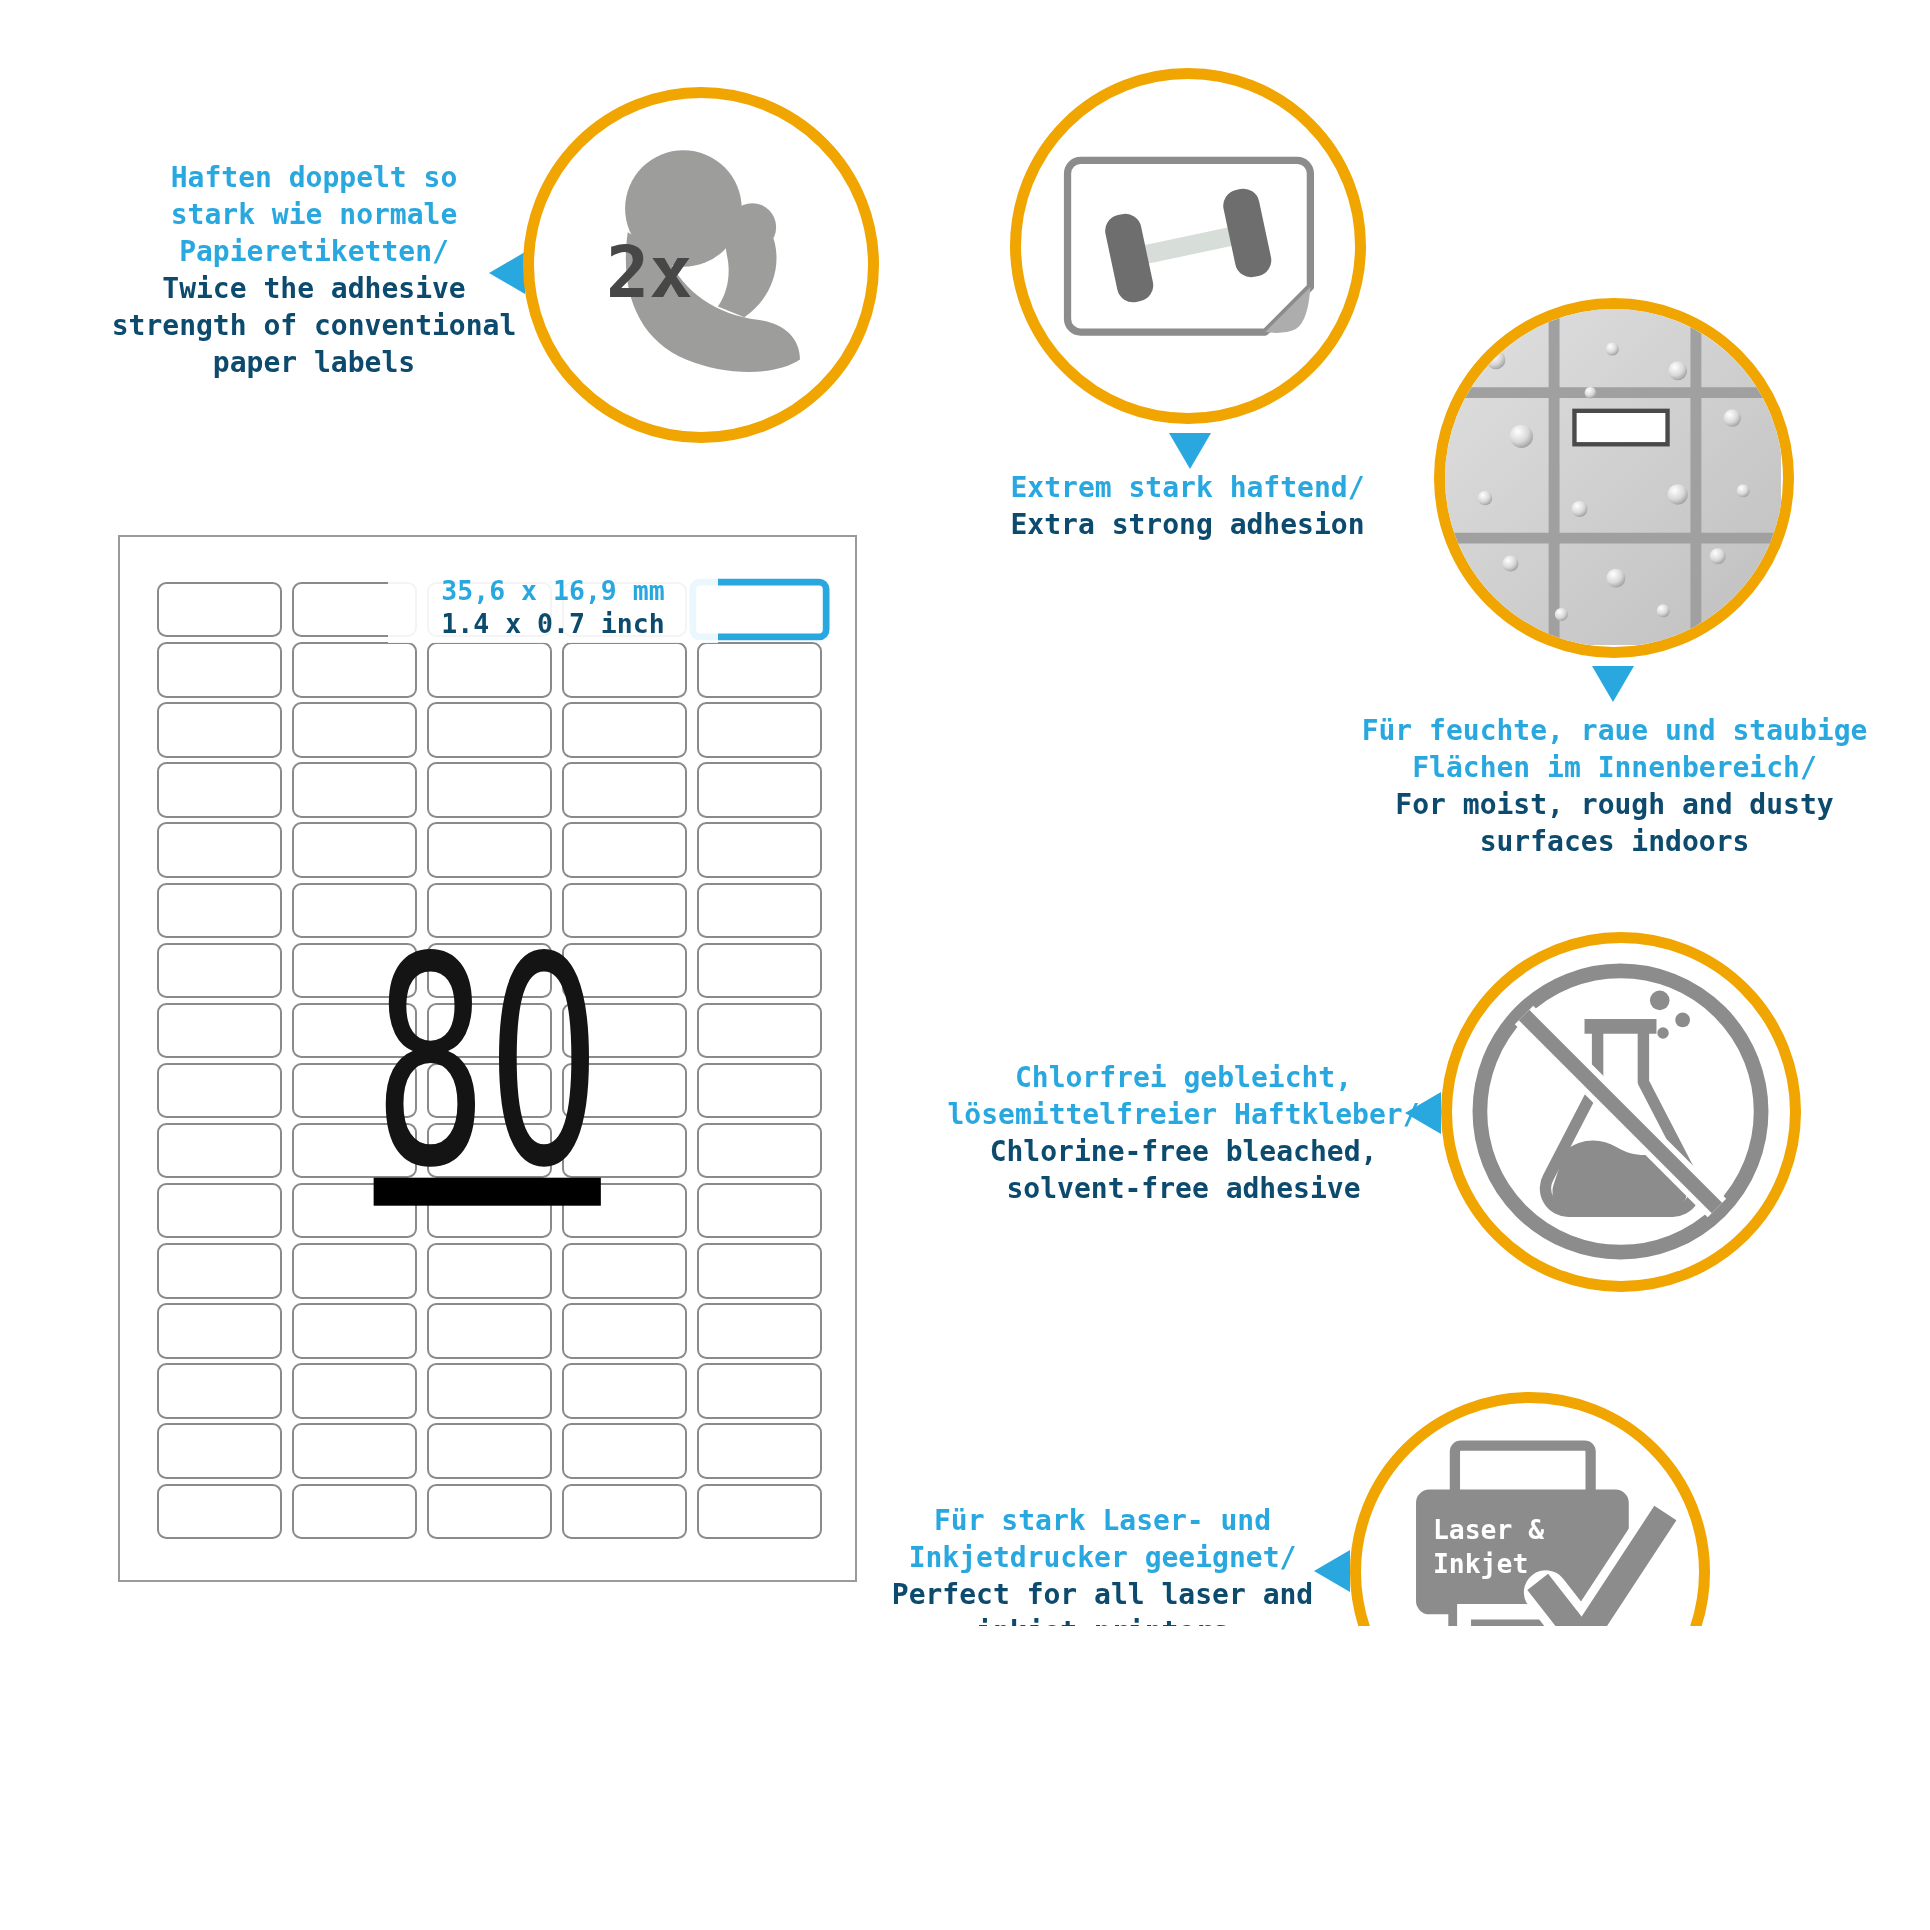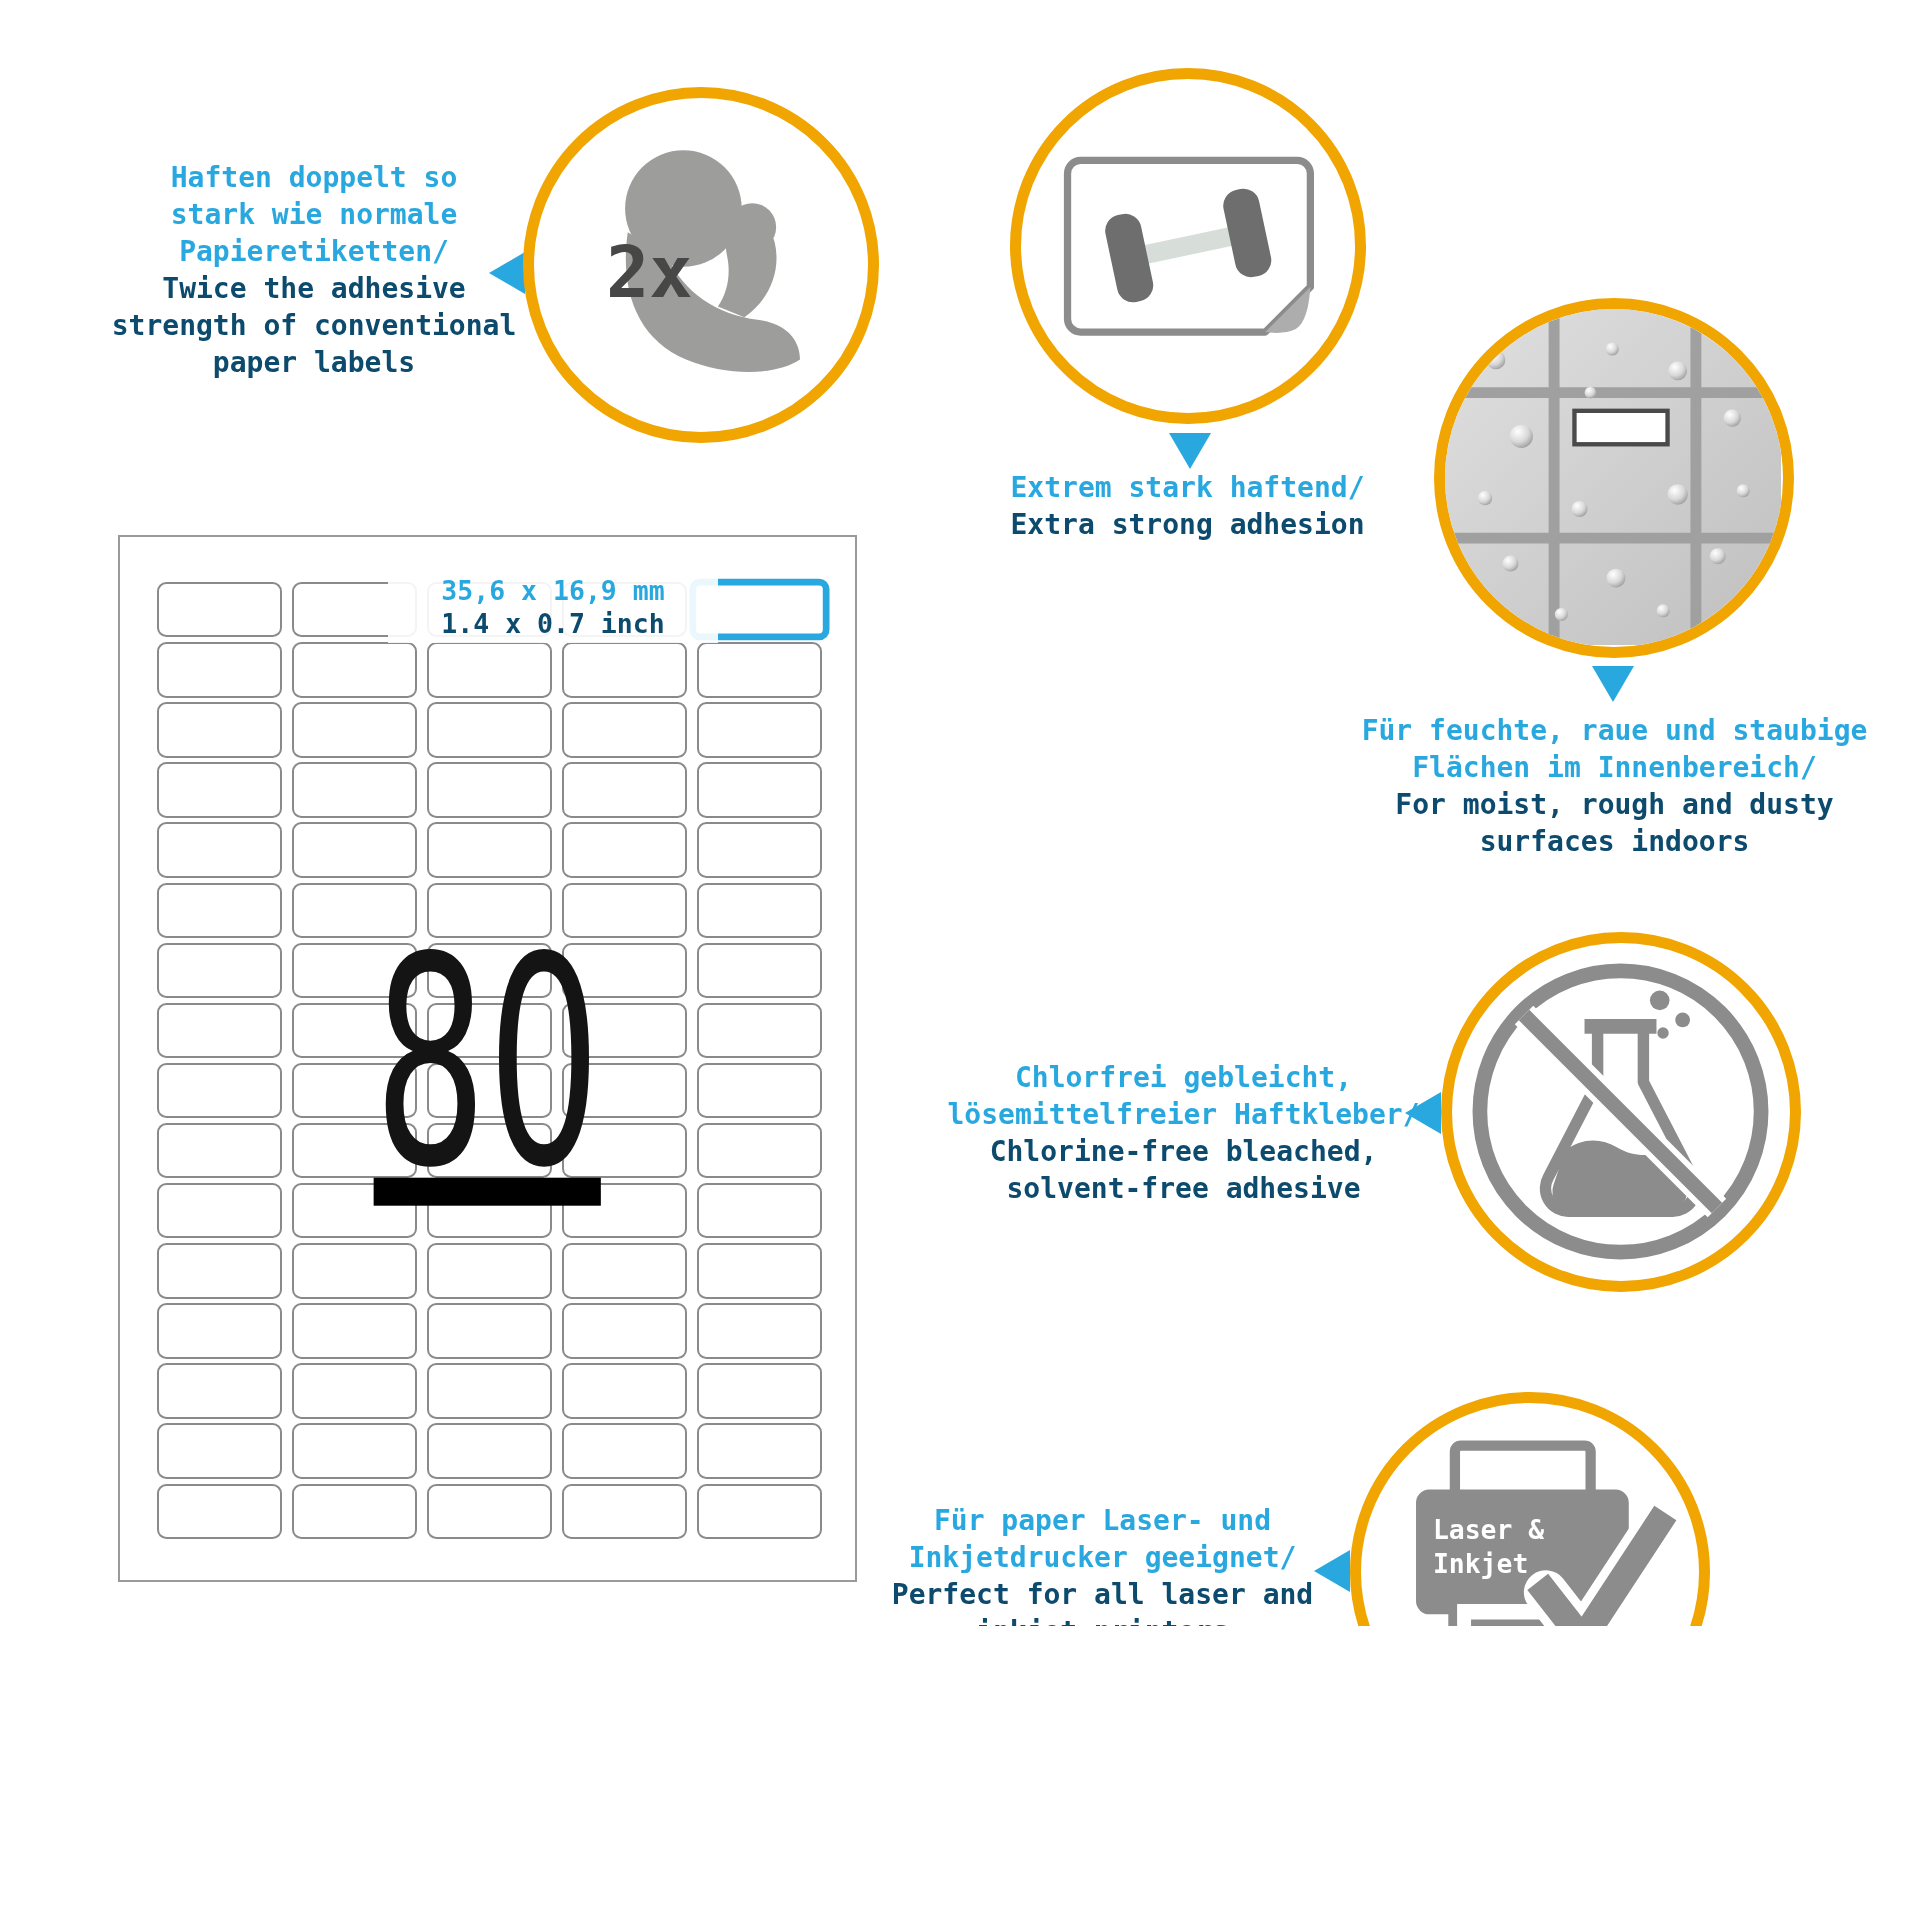--- a/index.html
+++ b/index.html
@@ -250,21 +250,21 @@
         <circle cx="124" cy="32" r="6"></circle>
         <circle cx="138" cy="44" r="4.5"></circle>
         <circle cx="126" cy="52" r="3.5"></circle>
       </g>
       <line x1="41" y1="41" x2="159" y2="159" stroke="#ffffff" stroke-width="16"></line>
       <line x1="41" y1="41" x2="159" y2="159" stroke="#8C8C8C" stroke-width="9"></line>
     </svg>
   </div>
 
   <div class="callout" style="left:791px; top:1502px; width:623px;">
-    <div class="de">Für paper Laser- und</div>
+    <div class="de">Für stark Laser- und</div>
     <div class="de">Inkjetdrucker geeignet/</div>
     <div class="en">Perfect for all laser and</div>
     <div class="en">inkjet printers</div>
   </div>
   <div class="arrow left" style="left:1314px; top:1550px;"></div>
 
   <div class="ring" style="left:1350px; top:1392px; width:360px; height:360px;">
     <svg viewBox="0 0 458 458" style="left:0; top:0; width:336px; height:336px;">
       <rect x="128" y="58" width="185" height="72" rx="8" fill="#ffffff" stroke="#8C8C8C" stroke-width="14"></rect>
       <rect x="75" y="118" width="290" height="170" rx="18" fill="#8C8C8C"></rect>

